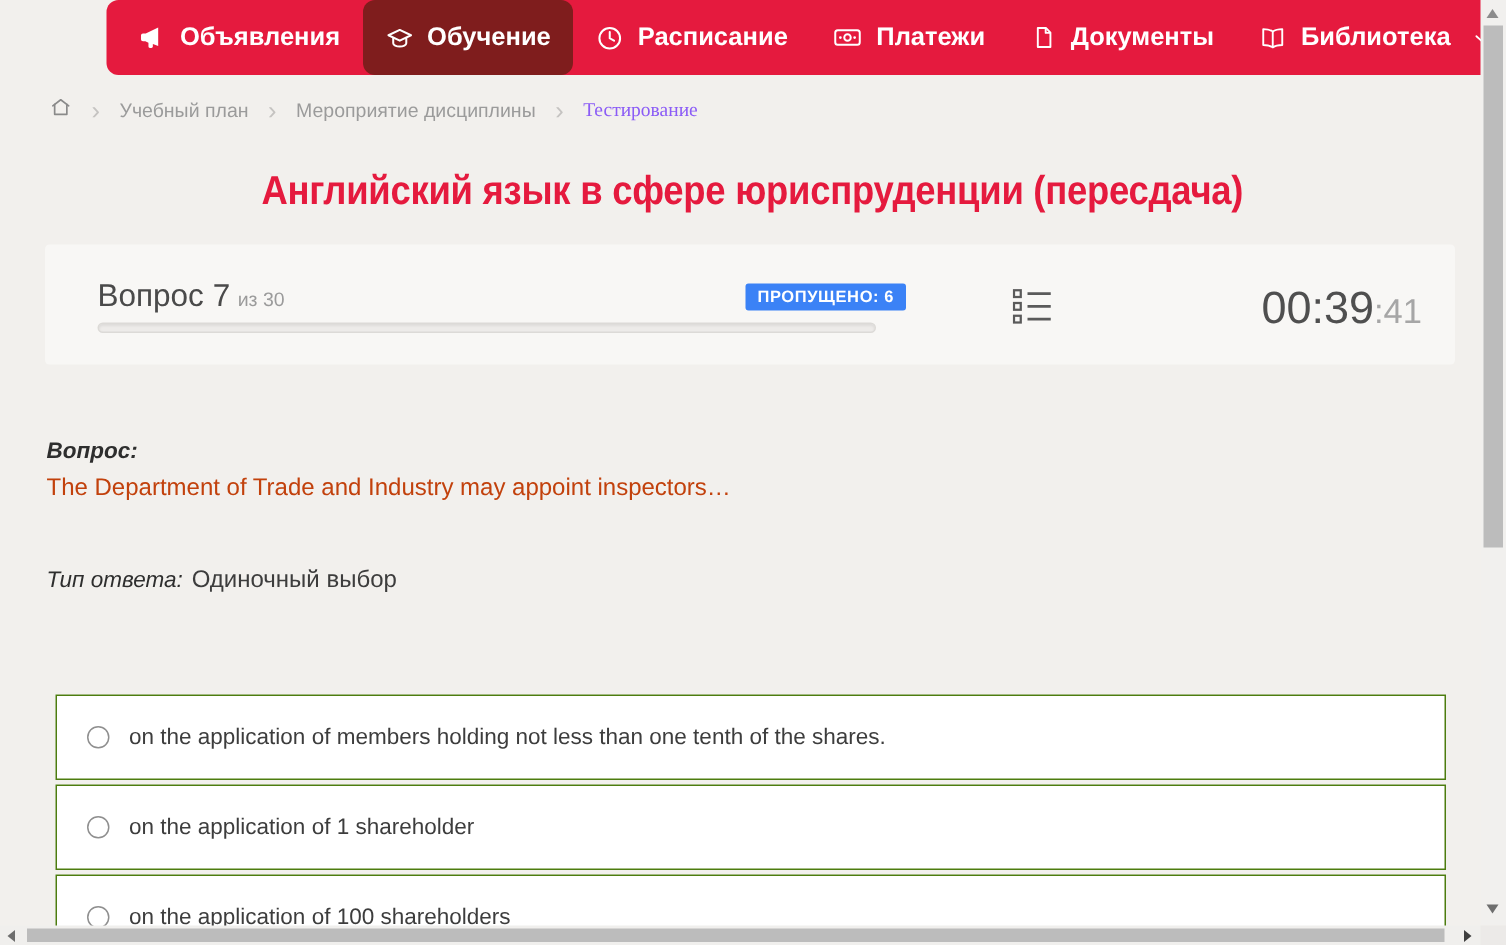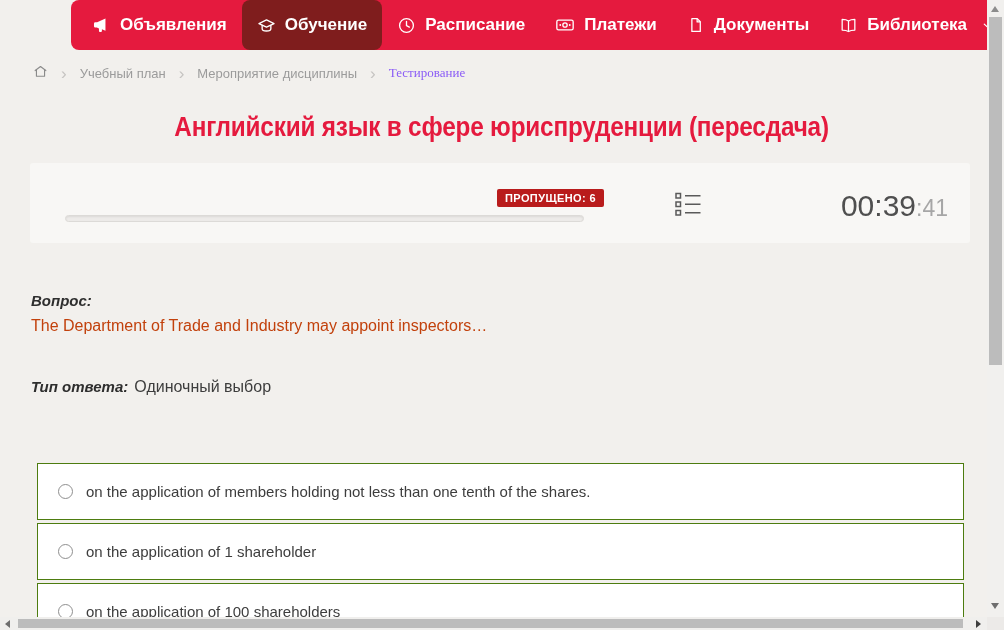--- a/index.html
+++ b/index.html
@@ -44,38 +44,38 @@
 
   
   .qcard {
     position:absolute; left:30px; top:163px; width:940px; height:80px;
     background:#f8f7f5; border-radius:3px;
   }
   .qnum { position:absolute; left:35px; top:23px; font-size:21px; color:#4a4a4a; }
   .qnum .of { font-size:13px; color:#9b9b9b; margin-left:5px; }
   .skip-badge {
     position:absolute; left:467px; top:26px;
-    background:#b91c1c; color:#fff; font-size:11px; font-weight:700;
+    background:#3b82f6; color:#fff; font-size:11px; font-weight:700;
     padding:3px 8px; border-radius:2px; letter-spacing:0.4px;
   }
   .progress {
     position:absolute; left:35px; top:52px; width:519px; height:7px;
     background:#edebe9; border:1px solid #dcdad7; border-radius:5px;
     box-shadow:inset 0 1px 2px rgba(0,0,0,0.08); overflow:hidden;
   }
   .progress-fill { height:100%; width:0; background:#e51a3e; border-radius:5px; }
   .qlist-btn { position:absolute; left:645px; top:28px; width:26px; height:27px; cursor:pointer; }
   .timer { position:absolute; right:22px; top:26px; font-size:30px; color:#4f4f4f; }
   .timer .secs { font-size:23px; color:#a6a6a6; }
 
   
   .q-label { position:absolute; left:31px; top:292px; font-size:15px; font-weight:700; font-style:italic; color:#2e2e2e; }
   .q-text  { position:absolute; left:31px; top:317px; font-size:16px; color:#c2410c; }
   .q-type  { position:absolute; left:31px; top:378px; font-size:16px; color:#3d3d3d; }
-  .q-type .tl { font-weight:700; font-style:italic; font-size:15px; color:#2e2e2e; margin-right:6px; }
+  .q-type .tl { font-weight:400; font-style:italic; font-size:15px; color:#2e2e2e; margin-right:6px; }
 
   
   .options { position:absolute; left:37px; top:463px; width:927px; }
   .option {
     height:57px; background:#fff; border:1px solid #4d7c0f; margin-bottom:3px;
     display:flex; align-items:center; padding:0 20px; cursor:pointer;
   }
   .radio {
     width:15px; height:15px; border:1px solid #8f8f8f; border-radius:50%;
     background:#fff; flex:none; margin-right:13px;
@@ -175,20 +175,23 @@
   <span class="crumb">Мероприятие дисциплины</span>
   <span class="crumb-sep">›</span>
   <span class="crumb current">Тестирование</span>
 </div>
 
 <div class="page-title-wrap">
   <span class="page-title">Английский язык в сфере юриспруденции (пересдача)</span>
 </div>
 
 <div class="qcard">
+  <div class="qnum">
+    <span>Вопрос 7</span><span class="of">из 30</span>
+  </div>
   <div class="skip-badge">ПРОПУЩЕНО: 6</div>
   <div class="progress">
     <div class="progress-fill" style="width: 0%;"></div>
   </div>
   <div class="qlist-btn">
     <span>
       <svg width="26" height="27" viewBox="0 0 26 27" fill="none" stroke="#5a5a5a">
           <rect x="1" y="2.5" width="4.5" height="4.5" stroke-width="1.5"></rect>
           <rect x="1" y="11" width="4.5" height="4.5" stroke-width="1.5"></rect>
           <rect x="1" y="19.5" width="4.5" height="4.5" stroke-width="1.5"></rect>

